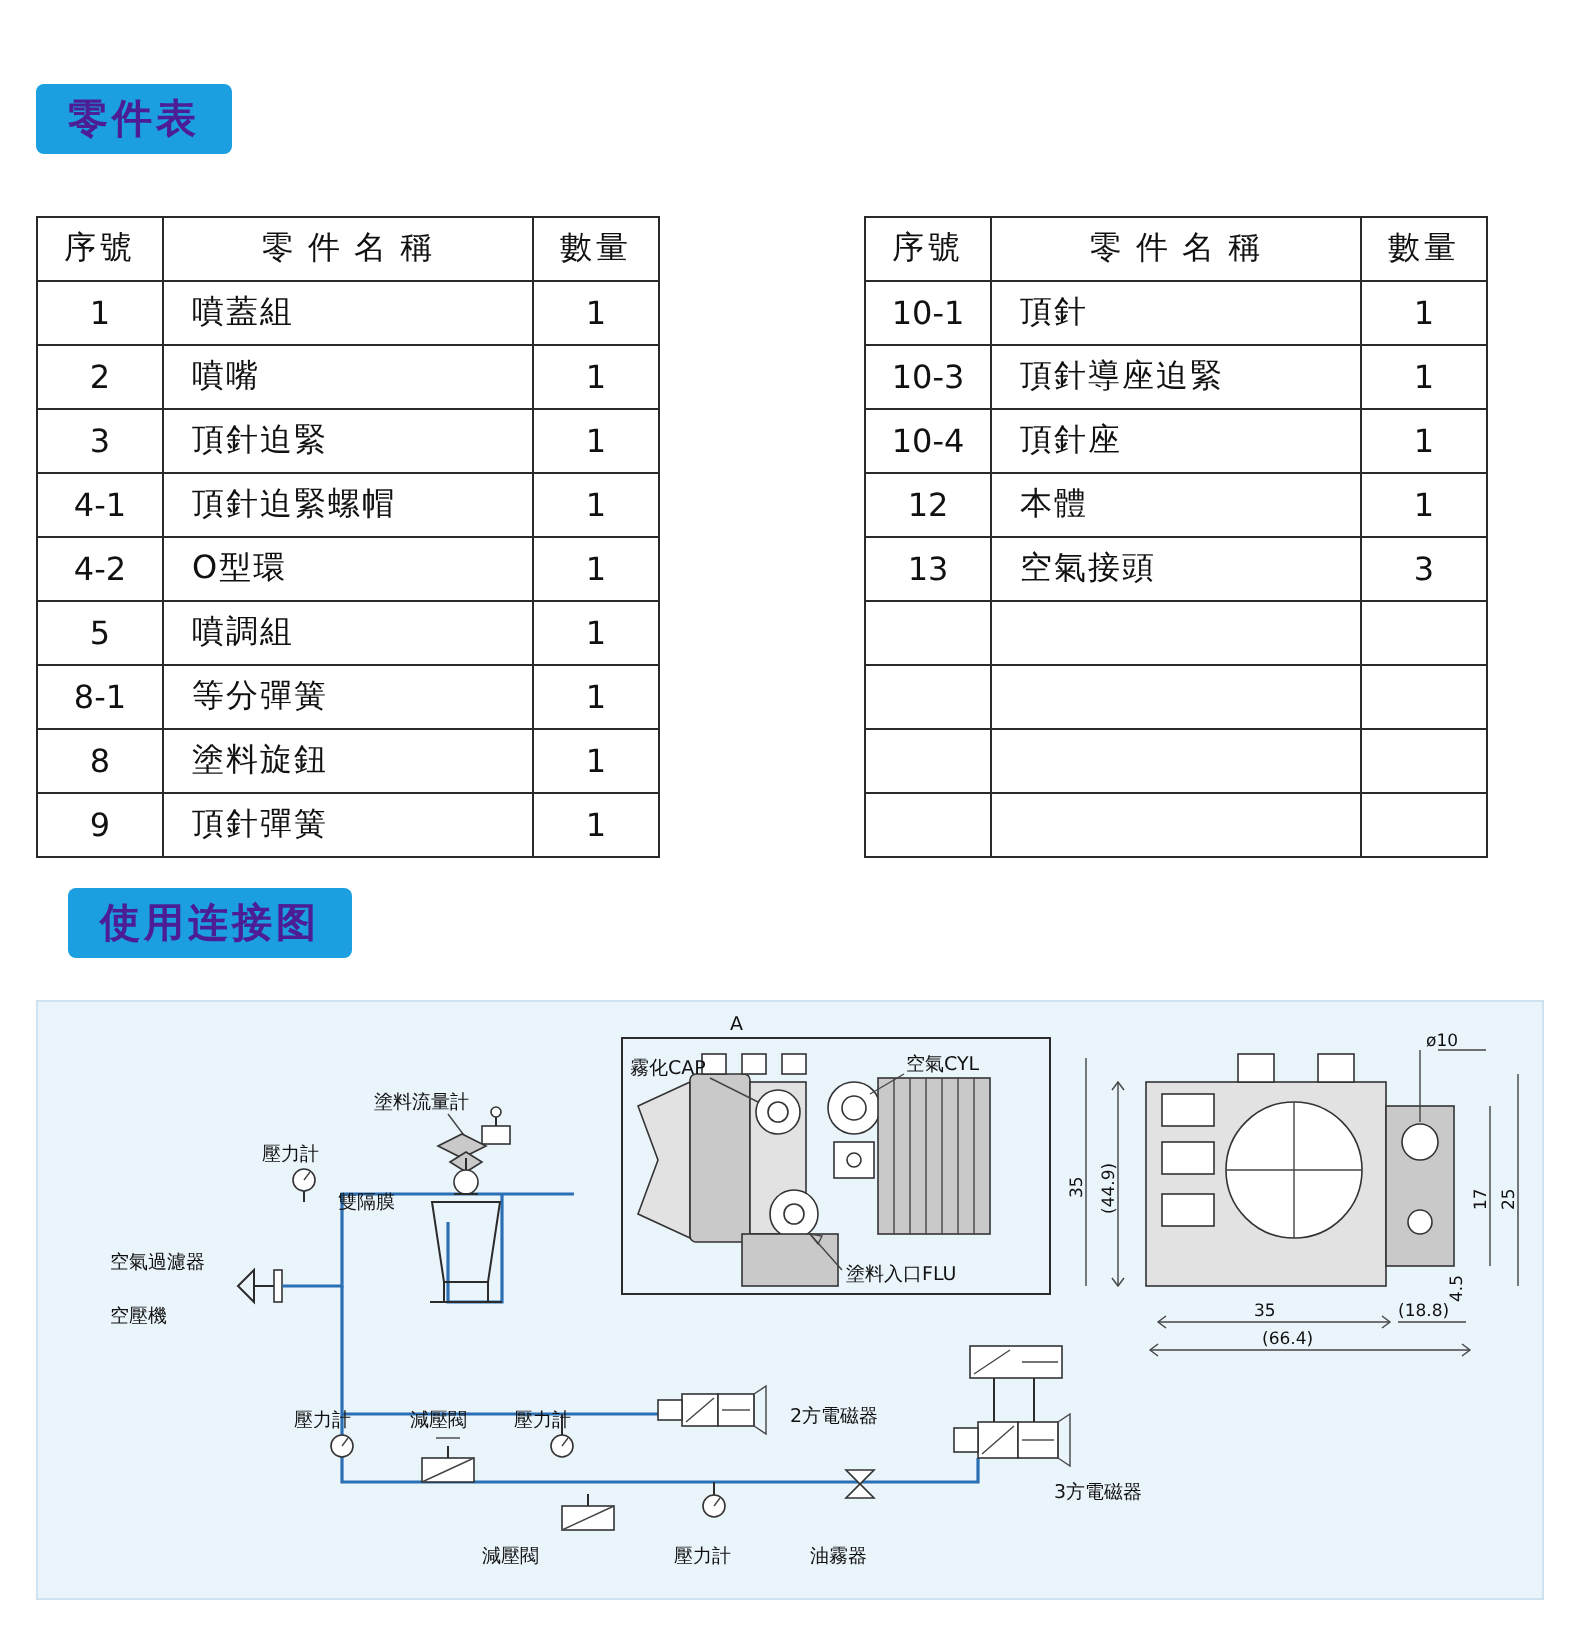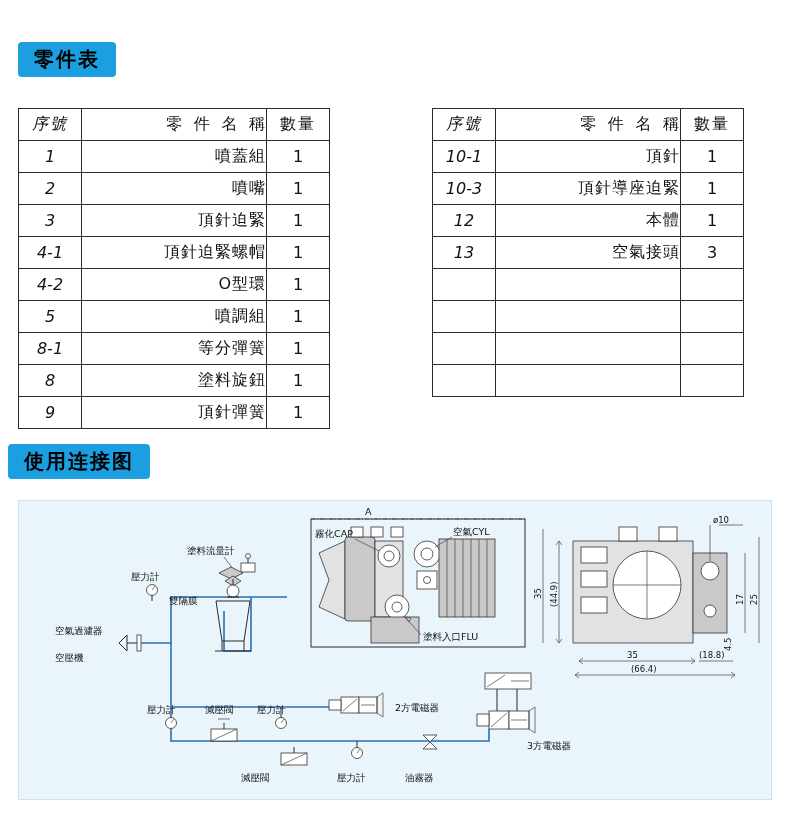--- a/index.html
+++ b/index.html
@@ -13,30 +13,30 @@
     position: relative;
     font-family: "DejaVu Sans", "Liberation Sans", sans-serif;
     color: #111;
     overflow: hidden;
   }
 
   
   .section-head {
     position: absolute;
     background: #1b9fe0;
-    color: #000000;
+    color: #4c1d95;
     font-size: 20px;
     font-weight: bold;
     letter-spacing: 2px;
     padding: 7px 16px 8px 16px;
     border-radius: 4px;
     line-height: 1;
   }
   #head-parts { left: 18px; top: 42px; }
-  #head-diagram { left: 8px; top: 444px; }
+  #head-diagram { left: 34px; top: 444px; }
 
   
   .parts-table {
     position: absolute;
     border-collapse: collapse;
     table-layout: fixed;
     background: #fff;
   }
   .parts-table td, .parts-table th {
     border: 1px solid #2a2a2a;
@@ -44,24 +44,24 @@
     padding: 0;
     font-size: 16px;
     font-weight: normal;
     text-align: center;
     color: #111;
   }
   .parts-table th {
     font-size: 16px;
     letter-spacing: 2px;
   }
-  .parts-table .c-no { width: 62px; font-style: italic; }
-  .parts-table .c-name { width: 170px; text-align: right; padding-left: 14px; letter-spacing: 1px;}
+  .parts-table .c-no { width: 62px; }
+  .parts-table .c-name { width: 170px; text-align: left; padding-left: 14px; letter-spacing: 1px;}
   .parts-table .c-qty { width: 62px; margin-left: 46px; }
-  .parts-table thead .c-name { padding-left: 0; font-family: Liberation Mono, monospace; }
+  .parts-table thead .c-name { text-align: center; padding-left: 0; }
 
   #table-left { left: 18px; top: 108px; }
   #table-right { left: 432px; top: 108px; }
 
   
   #diagram-panel {
     position: absolute;
     left: 18px;
     top: 500px;
     width: 754px;
@@ -158,20 +158,25 @@
   </thead>
   <tbody>
     <tr>
       <td class="c-no">10-1</td>
       <td class="c-name">頂針</td>
       <td class="c-qty">1</td>
     </tr>
     <tr>
       <td class="c-no">10-3</td>
       <td class="c-name">頂針導座迫緊</td>
+      <td class="c-qty">1</td>
+    </tr>
+    <tr>
+      <td class="c-no">10-4</td>
+      <td class="c-name">頂針座</td>
       <td class="c-qty">1</td>
     </tr>
     <tr>
       <td class="c-no">12</td>
       <td class="c-name">本體</td>
       <td class="c-qty">1</td>
     </tr>
     <tr>
       <td class="c-no">13</td>
       <td class="c-name">空氣接頭</td>

